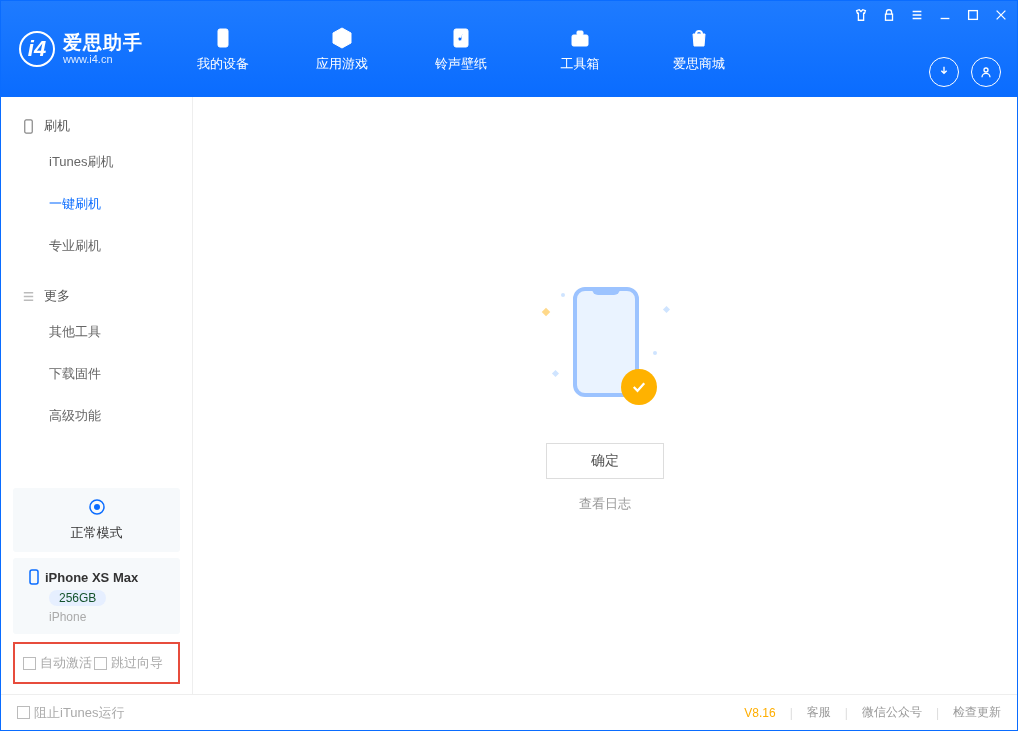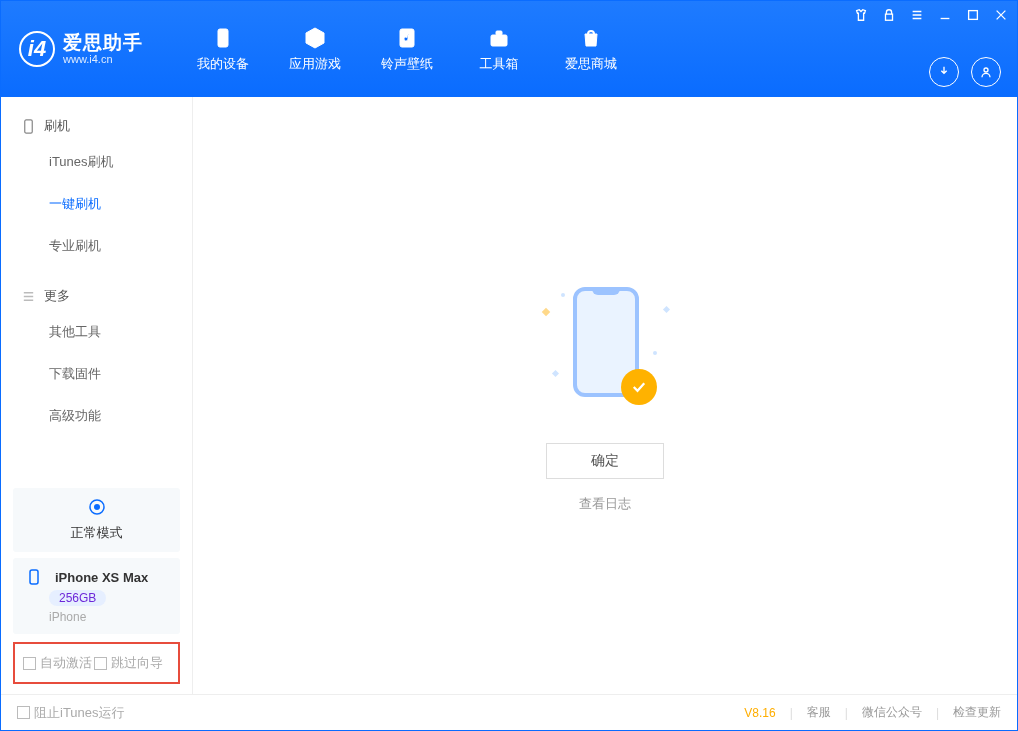--- a/index.html
+++ b/index.html
@@ -8,21 +8,21 @@
 .window { width: 1018px; height: 731px; border: 1px solid #0a6cff; display: flex; flex-direction: column; position: relative; }
 
 
 .header { height: 96px; background: linear-gradient(180deg, #1e7bff 0%, #0a6cff 100%); display: flex; align-items: stretch; color: #fff; position: relative; }
 .logo-area { display: flex; align-items: center; padding: 0 18px; gap: 8px; }
 .logo-circle { width: 36px; height: 36px; border: 2.5px solid #fff; border-radius: 50%; display: flex; align-items: center; justify-content: center; font-weight: bold; font-size: 22px; color: #fff; font-style: italic; }
 .logo-text { display: flex; flex-direction: column; line-height: 1.1; }
 .logo-text .cn { font-size: 19px; font-weight: bold; letter-spacing: 1px; }
 .logo-text .en { font-size: 11px; opacity: .85; }
 
-.nav { display: flex; margin-left: 16px; }
+.nav { display: flex; margin-left: 16px; gap: 27px; }
 .nav-item { width: 92px; display: flex; flex-direction: column; align-items: center; justify-content: center; gap: 4px; cursor: pointer; font-size: 13px; color: #fff; position: relative; }
 .nav-item.active { background: rgba(255,255,255,0.12); }
 .nav-icon { width: 26px; height: 26px; display: flex; align-items: center; justify-content: center; }
 .nav-icon svg { width: 24px; height: 24px; fill: #fff; stroke: #fff; }
 
 .win-controls { position: absolute; top: 6px; right: 8px; display: flex; gap: 12px; align-items: center; }
 .win-controls span { width: 16px; height: 16px; color: #fff; cursor: pointer; display: inline-flex; align-items: center; justify-content: center; }
 .win-controls svg { width: 14px; height: 14px; stroke: #fff; fill: none; stroke-width: 1.5; }
 
 .header-right { position: absolute; right: 16px; bottom: 10px; display: flex; gap: 12px; }
@@ -36,22 +36,22 @@
 .side-header { display: flex; align-items: center; gap: 8px; padding: 6px 20px; color: #555; font-size: 13px; }
 .side-header svg, .side-header .icon-box { width: 15px; height: 15px; }
 .side-items { }
 .side-item { padding: 12px 20px 12px 48px; color: #666; font-size: 13px; cursor: pointer; }
 .side-item.active { color: #0a6cff; }
 
 .device-panel { margin-top: auto; }
 .device-card { background: #f6f9fb; margin: 6px 12px; border-radius: 3px; padding: 10px 12px; display: flex; align-items: center; gap: 8px; font-size: 13px; color: #333; flex-direction: column; }
 .device-card .dot-icon { width: 18px; height: 18px; }
 .device-card.device2 { flex-direction: column; align-items: flex-start; gap: 4px; padding: 10px 12px; }
-.device-row { display: flex; align-items: center; gap: 12px; width: 100%; }
-.badge { background: #e6efff; color: #6d28d9; border-radius: 10px; padding: 1px 10px; font-size: 12px; margin-left: 24px; }
+.device-row { display: flex; align-items: center; gap: 2px; width: 100%; }
+.badge { background: #e6efff; color: #14532d; border-radius: 10px; padding: 1px 10px; font-size: 12px; margin-left: 24px; }
 .device-sub { color: #aaa; font-size: 12px; margin-left: 24px; }
 
 .bottom-checks { border: 2px solid #e74c3c; margin: 8px 12px 10px 12px; padding: 10px 8px; display: flex; gap: 2px; align-items: center; }
 .chk { display: flex; align-items: center; gap: 4px; color: #aaa; font-size: 13px; cursor: pointer; }
 .chk .box { width: 13px; height: 13px; border: 1px solid #bbb; }
 
 
 .main { flex: 1; background: #fff; display: flex; flex-direction: column; align-items: center; justify-content: center; position: relative; }
 .phone-illustration { position: relative; width: 140px; height: 140px; margin-bottom: 24px; }
 .phone-shape { position: absolute; left: 38px; top: 8px; width: 66px; height: 110px; border: 4px solid #9cc3ff; border-radius: 12px; background: #eaf3ff; }

